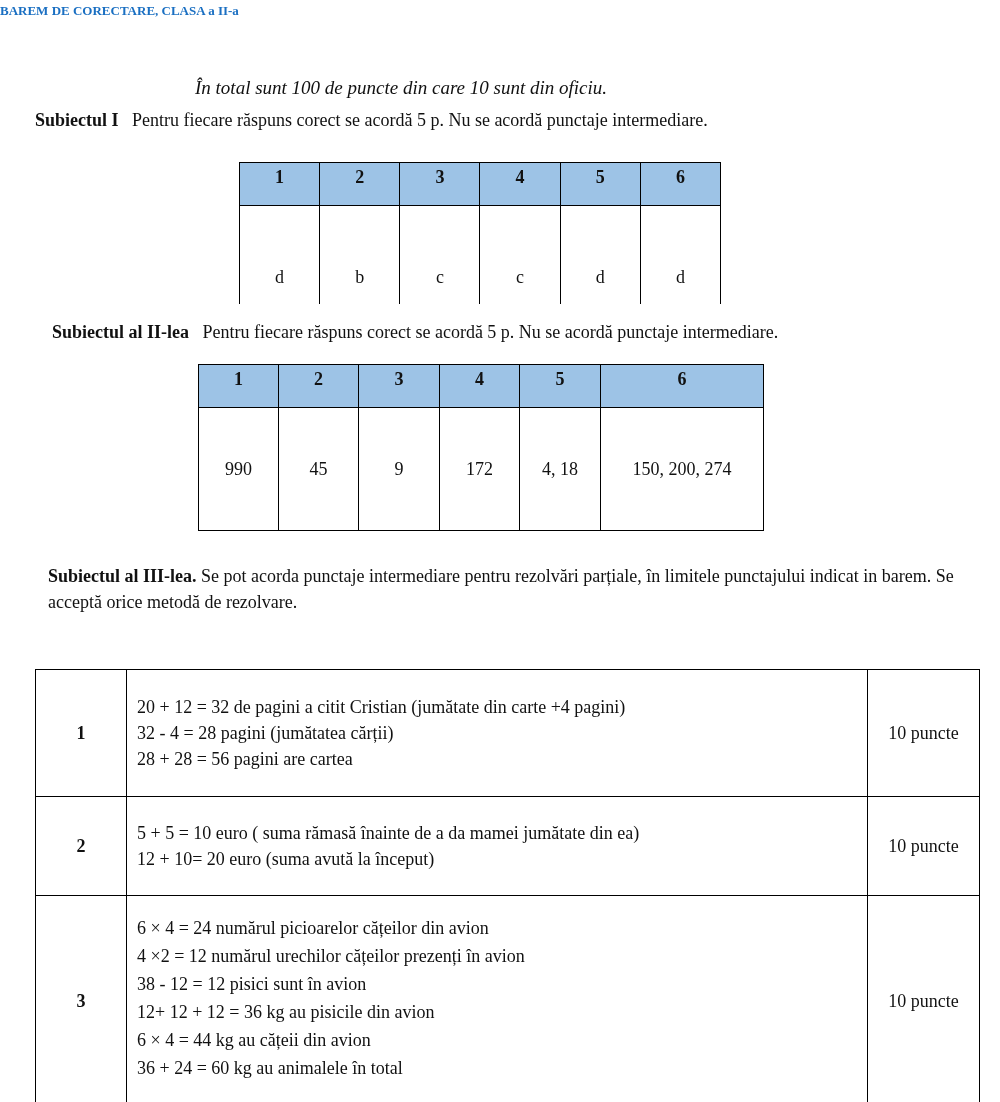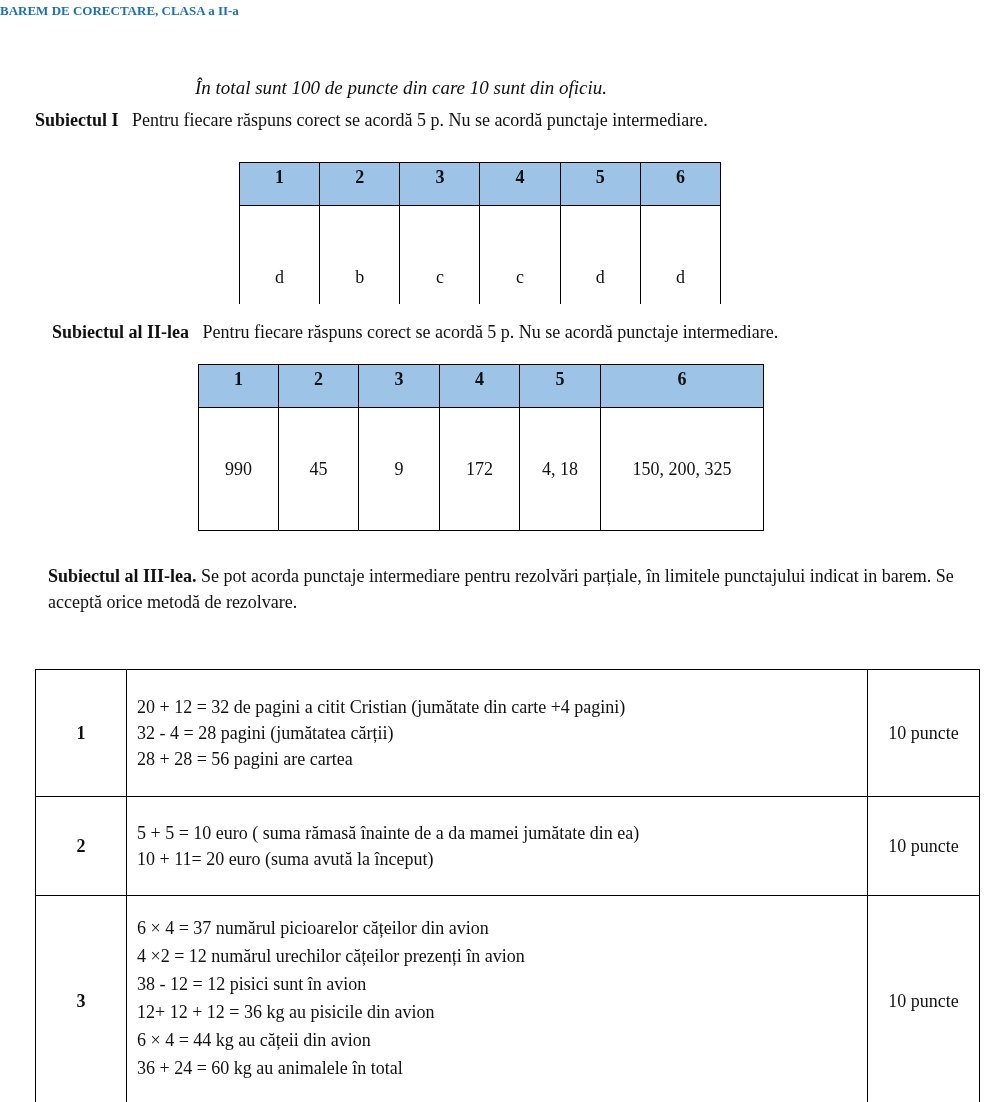--- a/index.html
+++ b/index.html
@@ -140,21 +140,21 @@
     <th>4</th>
     <th>5</th>
     <th>6</th>
   </tr>
   <tr>
     <td class="ans">990</td>
     <td class="ans">45</td>
     <td class="ans">9</td>
     <td class="ans">172</td>
     <td class="ans">4, 18</td>
-    <td class="ans">150, 200, 325</td>
+    <td class="ans">150, 200, 274</td>
   </tr>
 </tbody>
   </table>
 
 <div class="abs subject-line wrap" style="left:48px; top:563px;">
   <b>Subiectul al III-lea.</b>
   <span>Se pot acorda punctaje intermediare pentru rezolvări parțiale, în limitele punctajului indicat in barem. Se acceptă orice metodă de rezolvare.</span>
 </div>
 
 <table class="grid" id="t3">
@@ -170,28 +170,28 @@
       <span class="line">20 + 12 = 32 de pagini a citit Cristian (jumătate din carte +4 pagini)</span>
       <span class="line">32 - 4 = 28 pagini (jumătatea cărții)</span>
       <span class="line">28 + 28 = 56 pagini are cartea</span>
     </td>
     <td class="points">10 puncte</td>
   </tr>
   <tr class="r2">
     <td class="num">2</td>
     <td class="solution">
       <span class="line">5 + 5 = 10 euro ( suma rămasă înainte de a da mamei jumătate din ea)</span>
-      <span class="line">10 + 11= 20 euro (suma avută la început)</span>
+      <span class="line">12 + 10= 20 euro (suma avută la început)</span>
     </td>
     <td class="points">10 puncte</td>
   </tr>
   <tr class="r3">
     <td class="num">3</td>
     <td class="solution">
-      <span class="line">6 × 4 = 37 numărul picioarelor cățeilor din avion</span>
+      <span class="line">6 × 4 = 24 numărul picioarelor cățeilor din avion</span>
       <span class="line">4 ×2 = 12 numărul urechilor cățeilor prezenți în avion</span>
       <span class="line">38 - 12 = 12 pisici sunt în avion</span>
       <span class="line">12+ 12 + 12 = 36 kg au pisicile din avion</span>
       <span class="line">6 × 4 = 44 kg au cățeii din avion</span>
       <span class="line">36 + 24 = 60 kg au animalele în total</span>
     </td>
     <td class="points">10 puncte</td>
   </tr>
 </tbody>
   </table>

